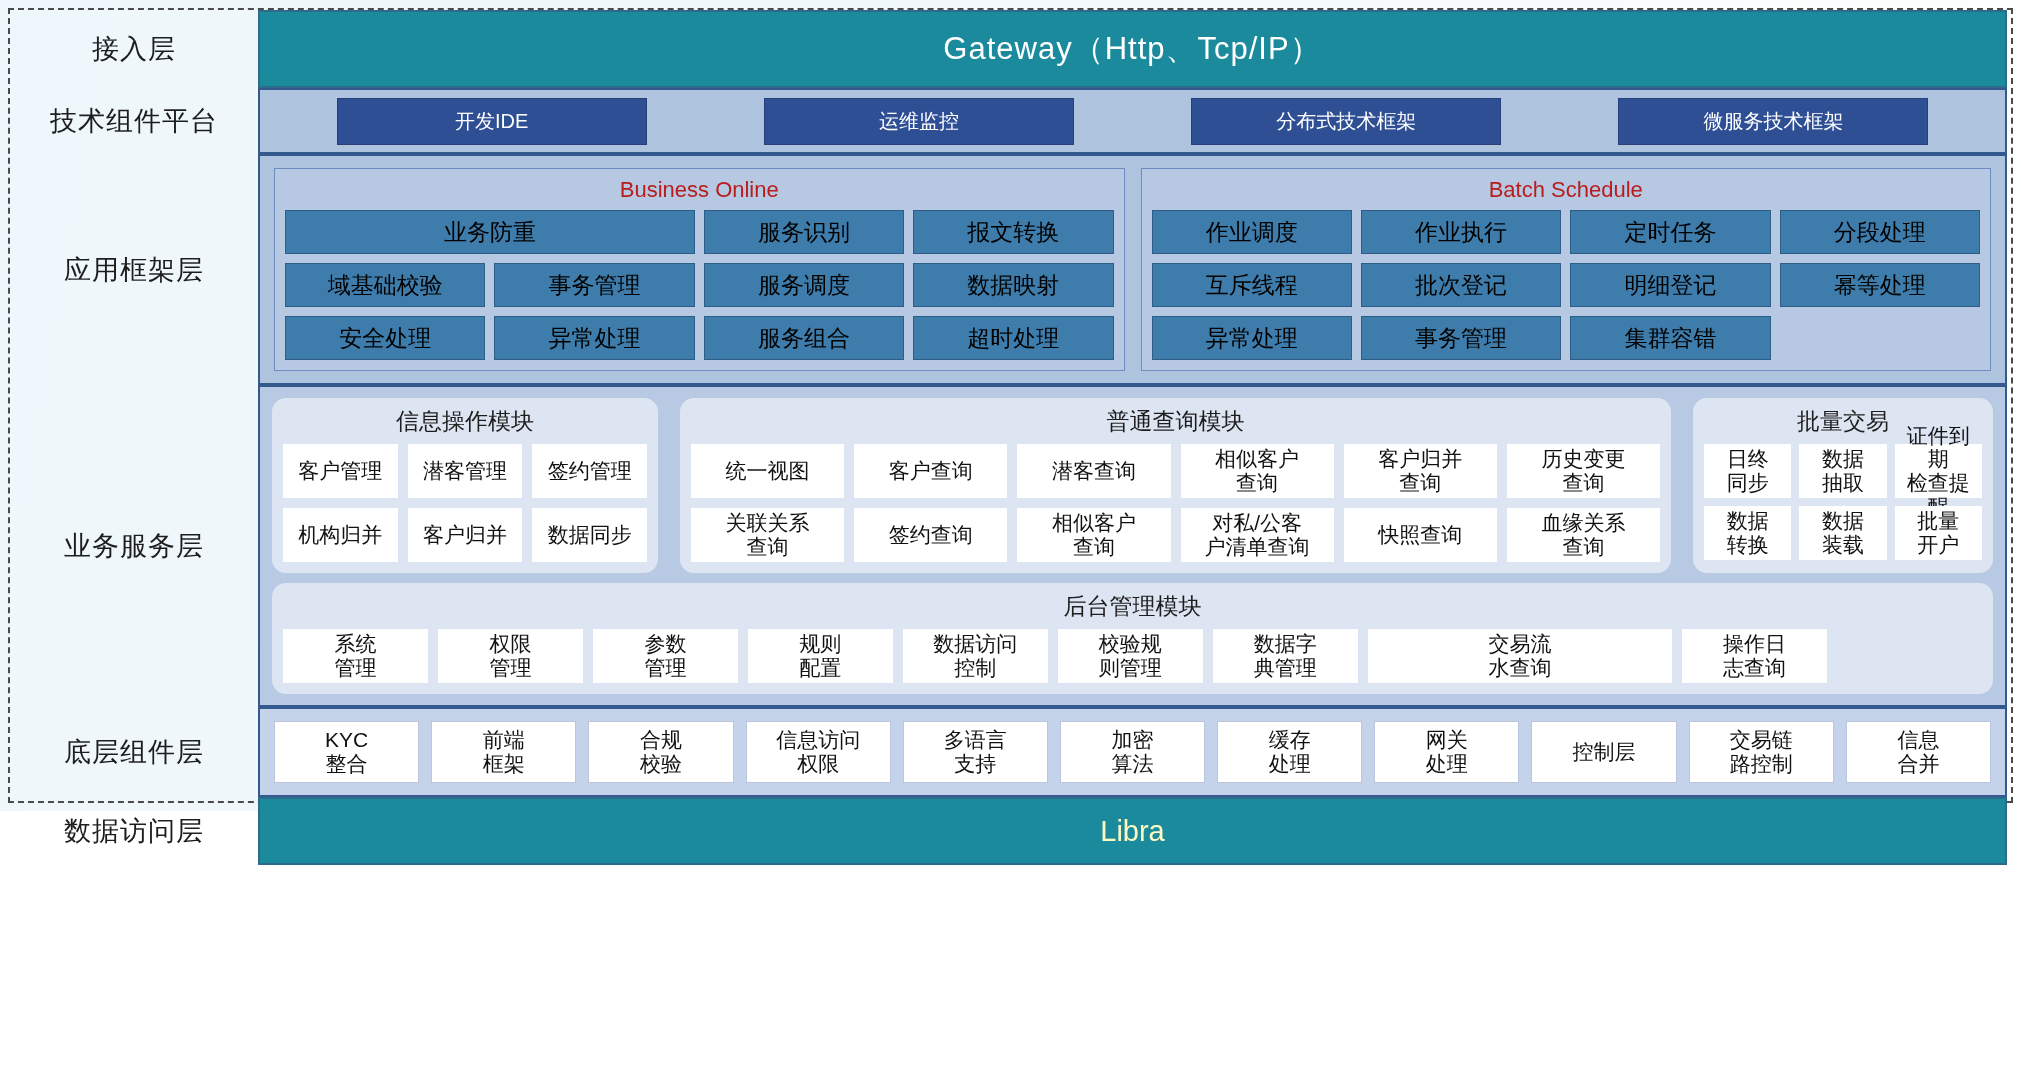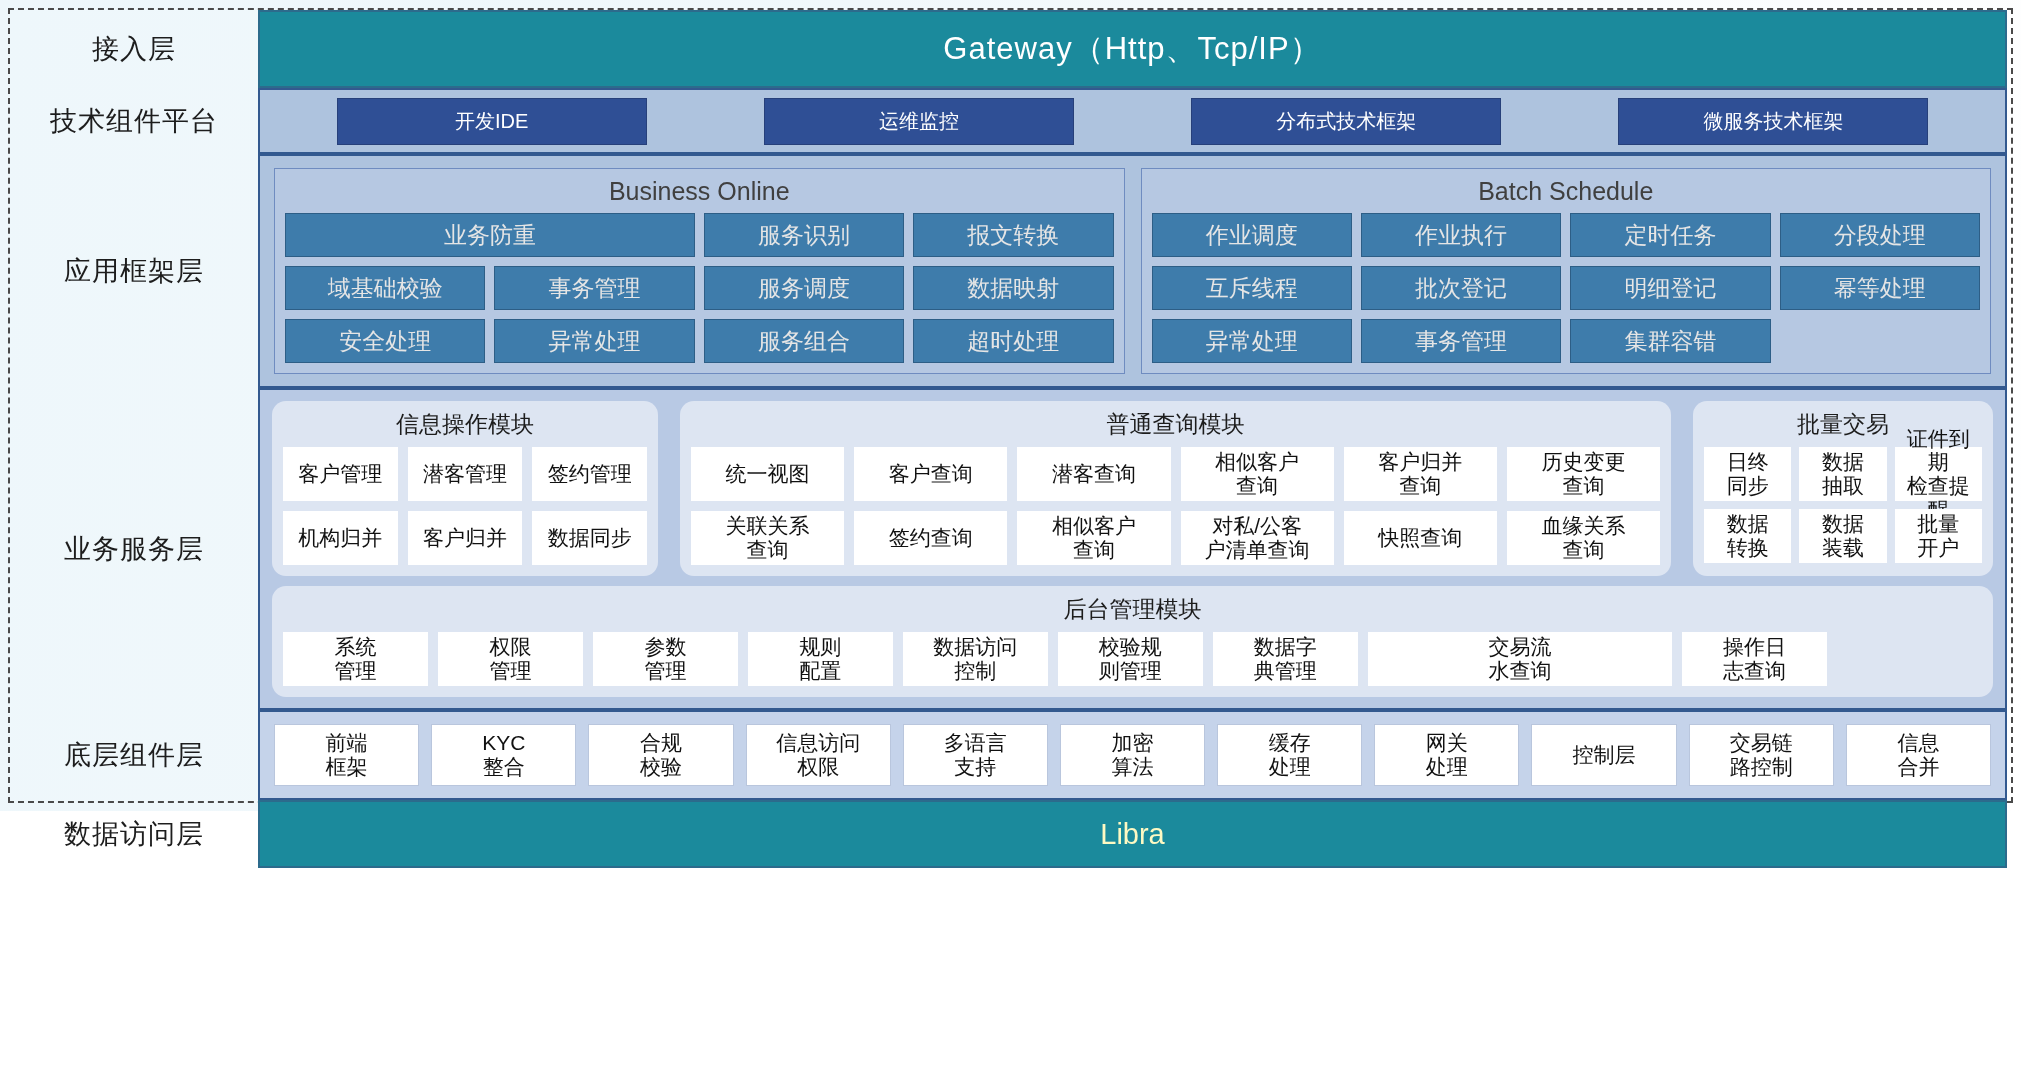--- a/index.html
+++ b/index.html
@@ -83,31 +83,31 @@
   }
   .app-group {
     flex: 1;
     background: #b6c8e2;
     border: 1px solid #6f8cc0;
     padding: 6px 10px 10px 10px;
     display: flex; flex-direction: column;
   }
   .group-title {
     text-align: center;
-    font-size: 25px;
-    color: #404040;
+    font-size: 22px;
+    color: #b91c1c;
     padding: 2px 0 7px 0;
   }
   .grid { display: grid; gap: 9px; }
   .bo-grid { grid-template-columns: 1fr 1fr 1fr 1fr; }
   .bs-grid { grid-template-columns: 1fr 1fr 1fr 1fr; }
   .cell-blue {
     background: #3e7cab;
     border: 1px solid #2d5e86;
-    color: #e5e5e5;
+    color: #000000;
     font-size: 23px;
     display: flex; align-items: center; justify-content: center;
     height: 44px;
     text-align: center;
   }
   .span2 { grid-column: span 2; }
 
   
   .svc-band {
     flex: 1;
@@ -308,22 +308,22 @@
           </div>
 
         </div>
       </div>
     </div>
 
     <div class="row" style="height:100px;">
       <div class="row-label">底层组件层</div>
       <div class="row-body">
         <div class="comp-band">
+          <div class="comp-cell">KYC<br>整合</div>
           <div class="comp-cell">前端<br>框架</div>
-          <div class="comp-cell">KYC<br>整合</div>
           <div class="comp-cell">合规<br>校验</div>
           <div class="comp-cell">信息访问<br>权限</div>
           <div class="comp-cell">多语言<br>支持</div>
           <div class="comp-cell">加密<br>算法</div>
           <div class="comp-cell">缓存<br>处理</div>
           <div class="comp-cell">网关<br>处理</div>
           <div class="comp-cell">控制层</div>
           <div class="comp-cell">交易链<br>路控制</div>
           <div class="comp-cell">信息<br>合并</div>
         </div>

